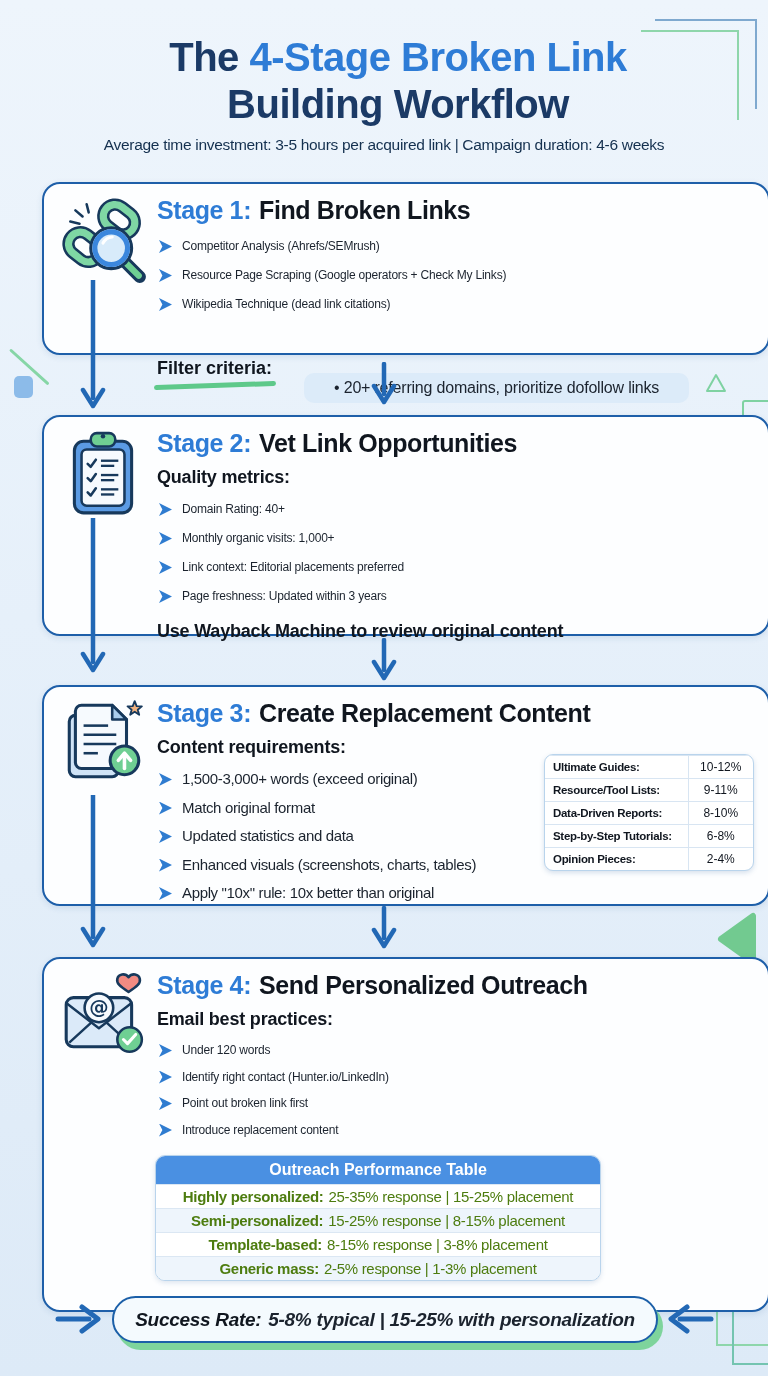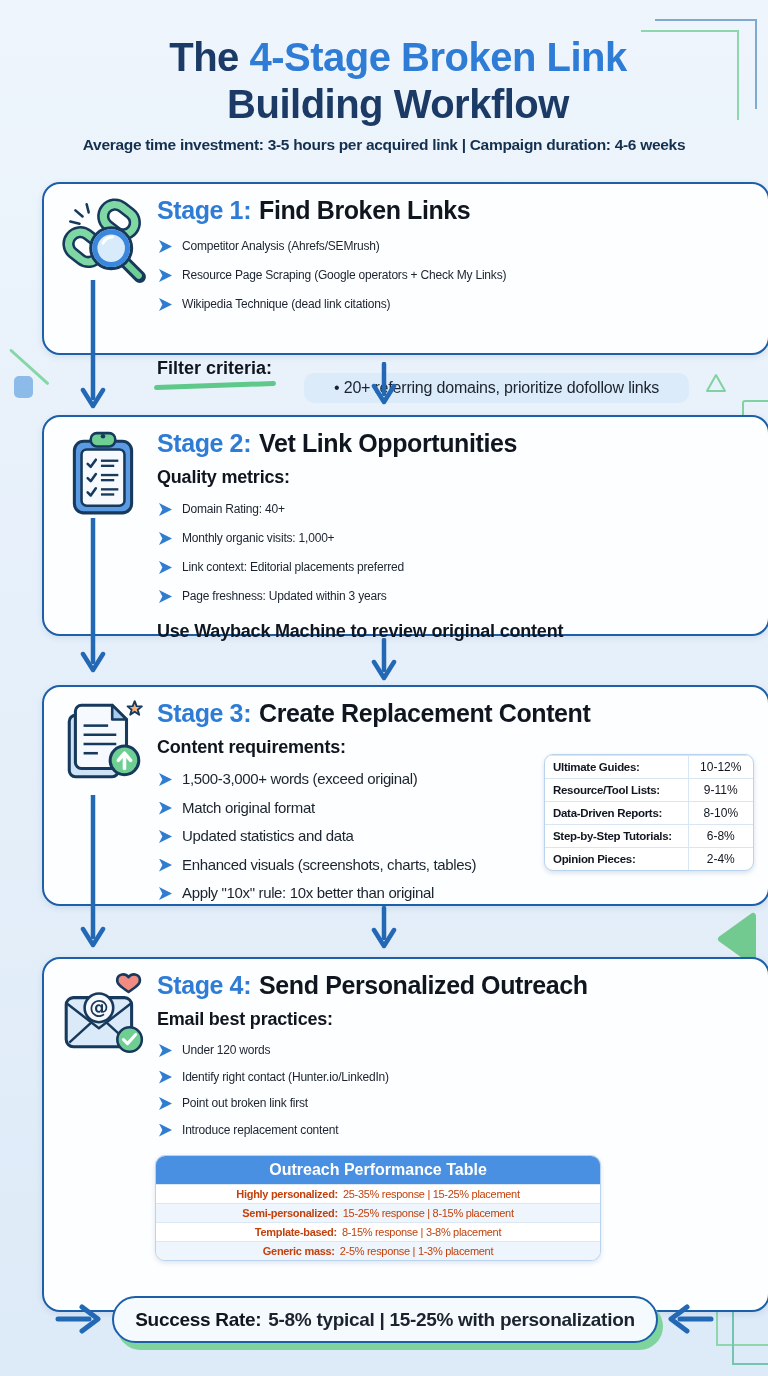--- a/index.html
+++ b/index.html
@@ -16,21 +16,21 @@
   .tri-outline{left:704px;top:372px;}
   .square-outline{right:-8px;top:400px;width:30px;height:32px;border:2px solid #7fd2a2;border-radius:3px;}
   .tri-solid{left:716px;top:912px;}
   .rect-g1{right:-22px;top:1268px;width:70px;height:74px;border:2px solid #8ed6ab;}
   .rect-g2{right:-38px;top:1287px;width:70px;height:74px;border:2px solid #74c4b0;}
 
   
   .title{position:absolute;top:34px;left:0;right:0;text-align:center;font-size:40px;line-height:47px;
     font-weight:bold;color:#1b3a66;letter-spacing:-0.5px;padding-left:28px;}
   .title .hl{color:#2e7cd6;}
-  .subtitle{position:absolute;top:136px;left:0;right:0;text-align:center;font-size:15.5px;font-weight:bold;
+  .subtitle{position:absolute;top:136px;left:0;right:0;text-align:center;font-size:15.5px;font-weight:normal;
     color:#14304f;letter-spacing:-0.3px;}
 
   
   .stage{position:absolute;left:42px;width:728px;background:#fdfeff;border:2.5px solid #1e5fa9;
     border-radius:18px;box-sizing:border-box;box-shadow:0 2px 6px rgba(30,80,140,0.12);z-index:1;}
   .s1{top:182px;height:173px;}
   .s2{top:415px;height:221px;}
   .s3{top:685px;height:221px;}
   .s4{top:957px;height:355px;}
   .stage-icon{position:absolute;left:13px;top:10px;width:92px;height:92px;z-index:3;}
@@ -62,30 +62,30 @@
     padding:7px 2px;letter-spacing:-0.4px;}
   .ct-r{display:flex;align-items:center;height:22px;border-top:1px solid #d8e5f2;font-size:11.5px;}
   .ct-l{width:69%;font-weight:bold;color:#10161f;padding-left:8px;letter-spacing:-0.3px;
     border-right:1px solid #d8e5f2;box-sizing:border-box;height:100%;display:flex;align-items:center;}
   .ct-v{width:31%;text-align:center;color:#10161f;font-size:12px;}
 
   
   .op{width:444px;margin:12px 0 0 -2px;background:#fff;border:1.5px solid #b9d4ec;border-radius:10px;
     overflow:hidden;box-shadow:0 2px 5px rgba(40,90,150,0.15);}
   .op-h{background:#4a90e2;color:#fff;font-size:16px;font-weight:bold;text-align:center;padding:5px 0;}
-  .op-r{font-size:11px;text-align:center;color:#c2410c;padding:3px 12px;border-top:1px solid #dbe7f3;
+  .op-r{font-size:15px;text-align:center;color:#4d7c0f;padding:3px 12px;border-top:1px solid #dbe7f3;
     letter-spacing:-0.3px;white-space:nowrap;}
   .op-r:nth-child(odd){background:#eef5fc;}
   .op-r b{margin-right:5px;}
 
   
   .pill{position:absolute;left:112px;top:1296px;width:546px;height:47px;z-index:5;
     background:#f4fafe;border:2.5px solid #1b5fa8;border-radius:26px;box-sizing:border-box;
     display:flex;align-items:center;justify-content:center;gap:7px;white-space:nowrap;
-    font-size:19px;color:#10161f;box-shadow:5px 7px 0 0 #7ed49c;letter-spacing:-0.3px;}
+    font-size:19px;color:#10161f;box-shadow:5px 7px 0 0 #7ed49c;letter-spacing:-0.3px;font-style:italic;}
   .pill .pl{font-weight:bold;}
   .pill .pv{font-weight:bold;color:#1b232e;}
 
   
   .rail{position:absolute;z-index:2;}
   svg{display:block;}
 </style>
 </head>
 <body>
 

